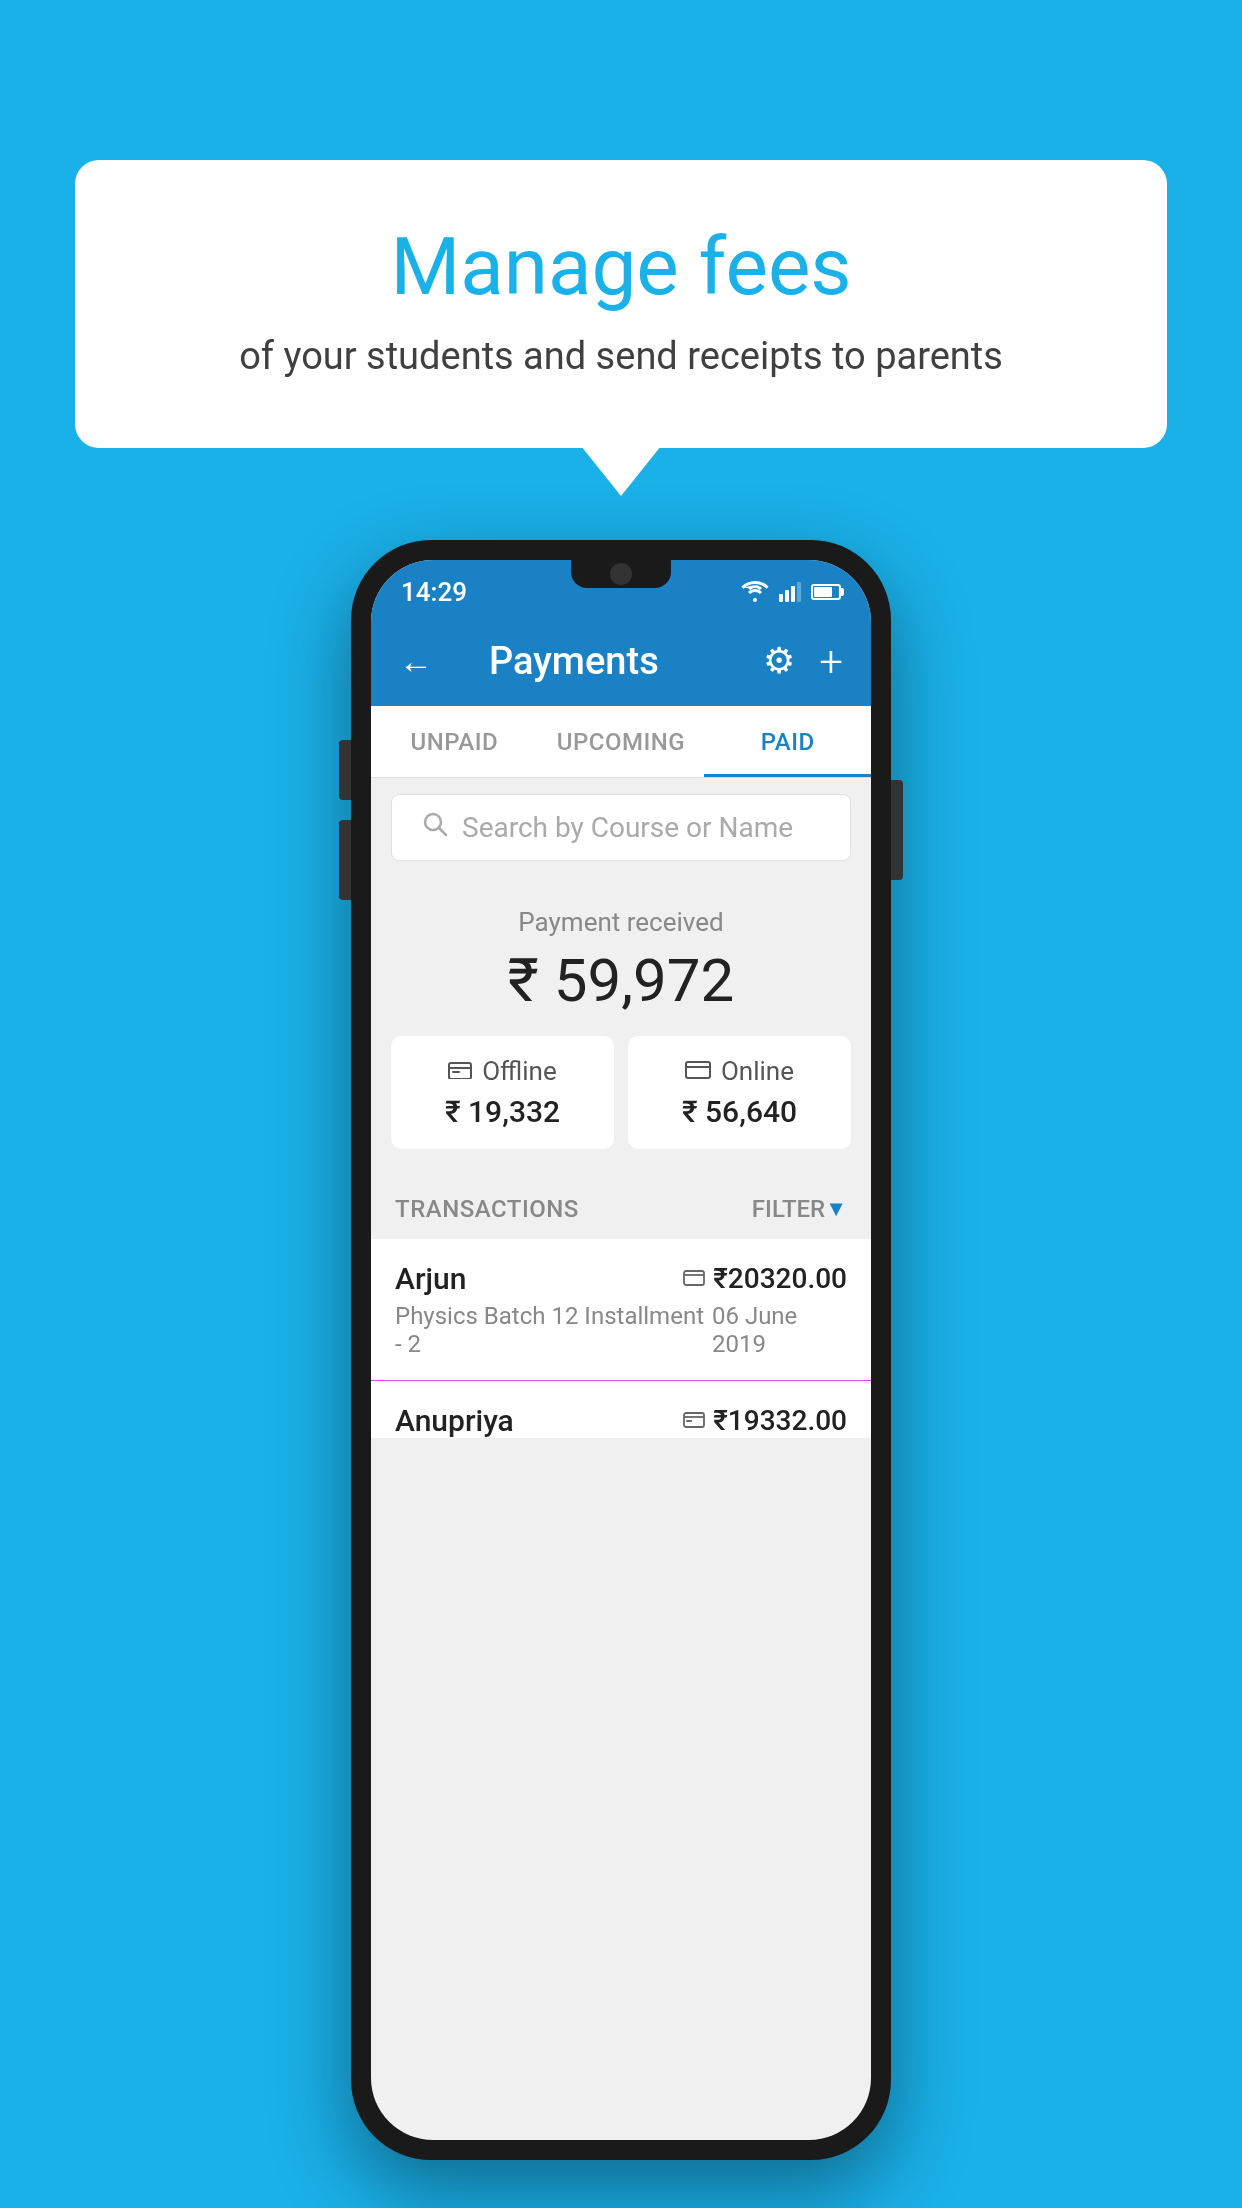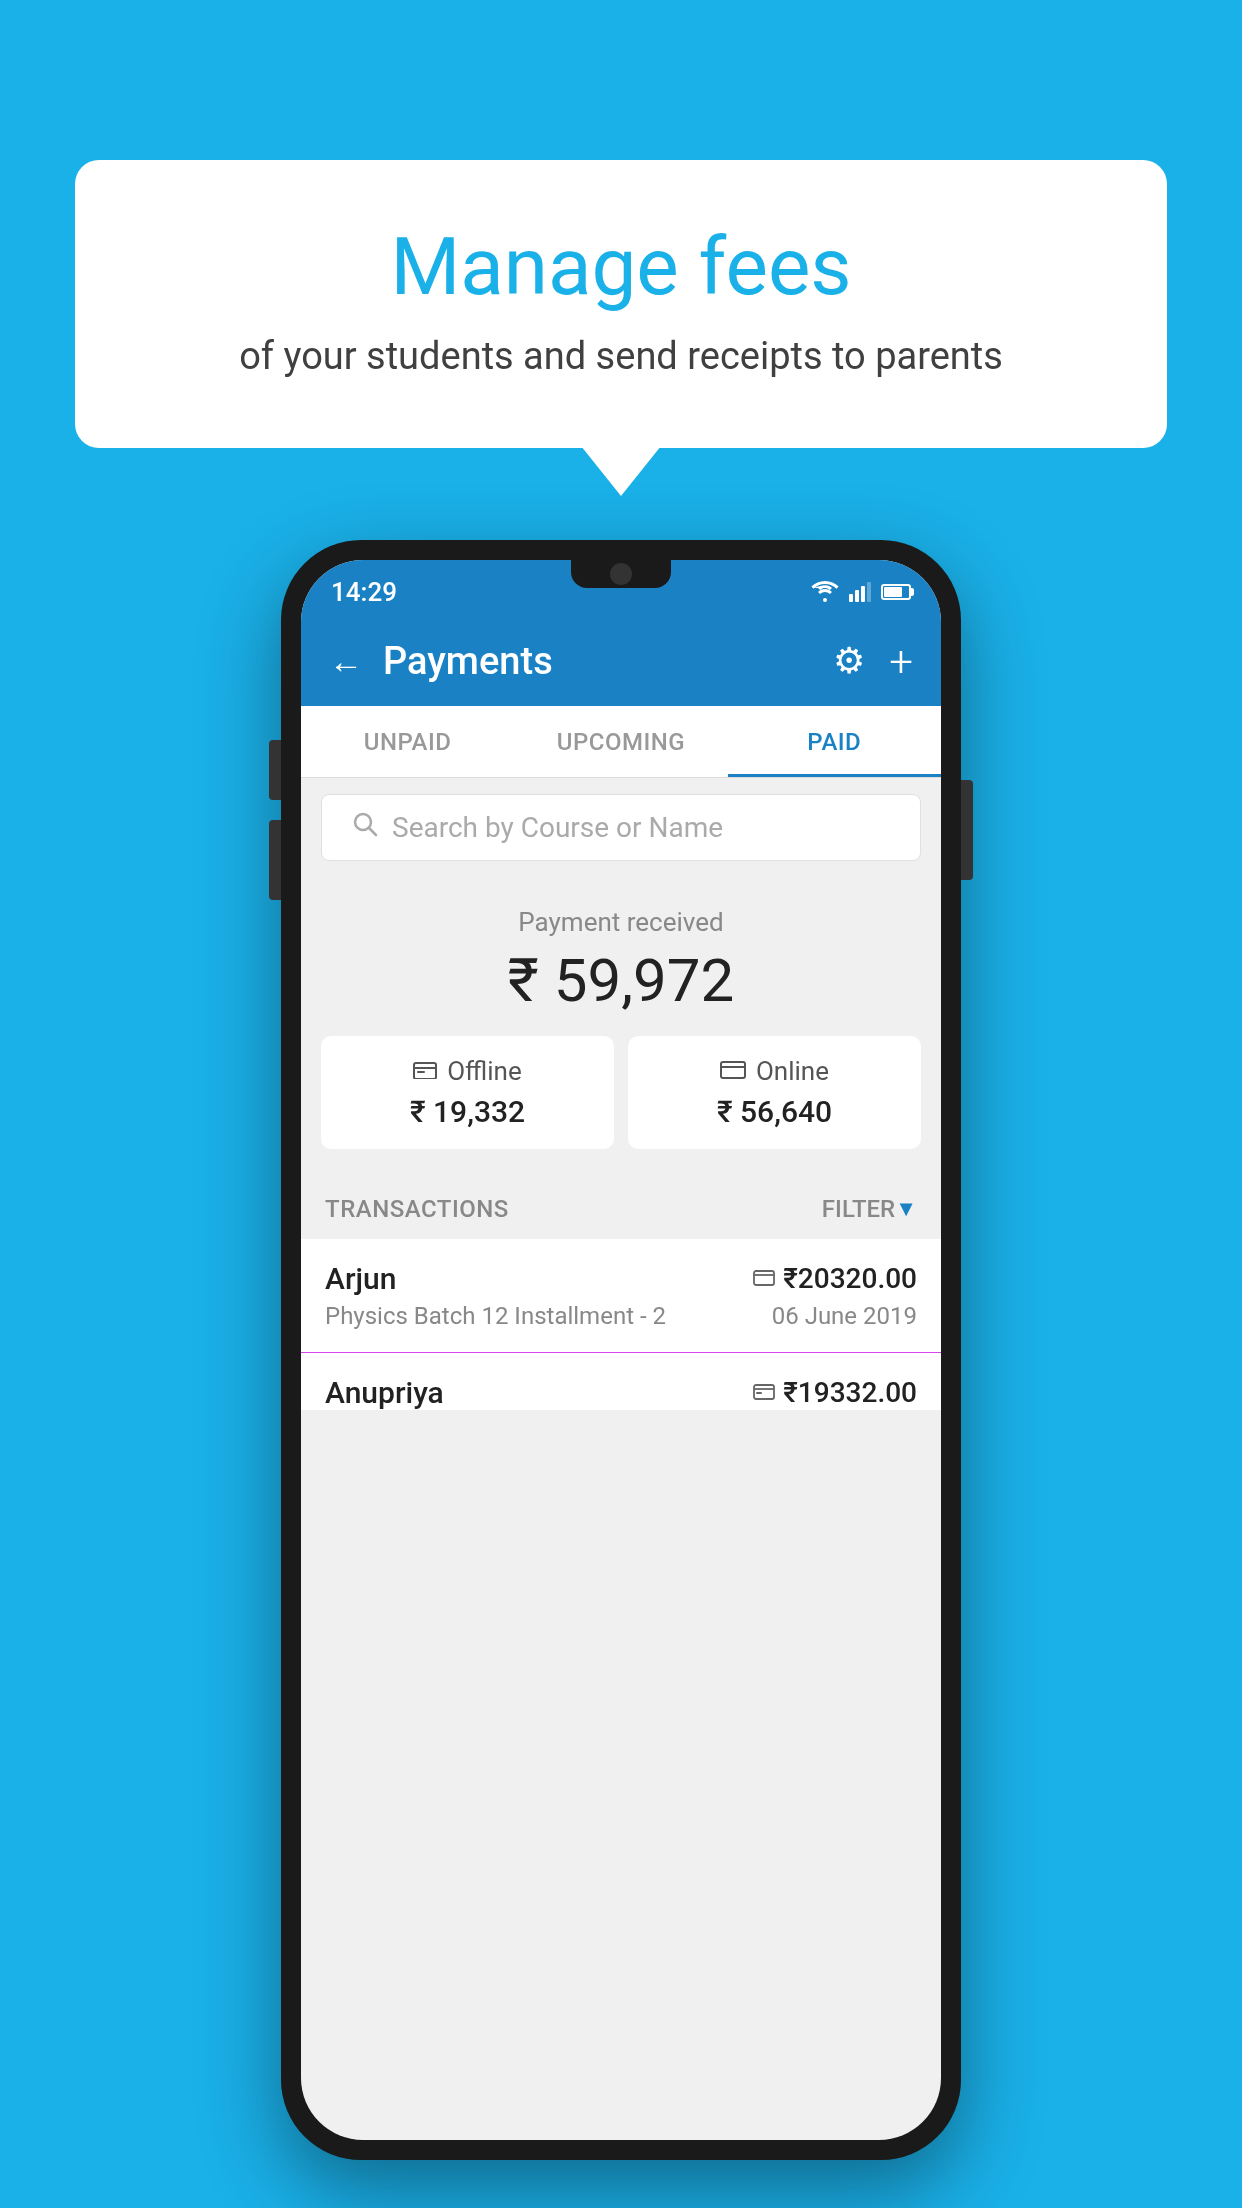--- a/index.html
+++ b/index.html
@@ -54,21 +54,21 @@
       font-size: 38px;
       font-weight: 400;
     }
 
     
     .phone-wrapper {
       position: absolute;
       top: 540px;
       left: 50%;
       transform: translateX(-50%);
-      width: 680px;
+      width: 540px;
       height: 1620px;
     }
 
     .phone-outer {
       width: 100%;
       height: 100%;
       background: #1a1a1a;
       border-radius: 80px;
       padding: 20px;
       position: relative;
@@ -207,20 +207,21 @@
     .back-arrow {
       color: white;
       font-size: 34px;
       cursor: pointer;
     }
 
     .app-bar-title {
       color: white;
       font-size: 38px;
       font-weight: 500;
+      margin-left: 36px;
     }
 
     .app-bar-right {
       display: flex;
       align-items: center;
       gap: 24px;
     }
 
     .gear-btn {
       color: white;

